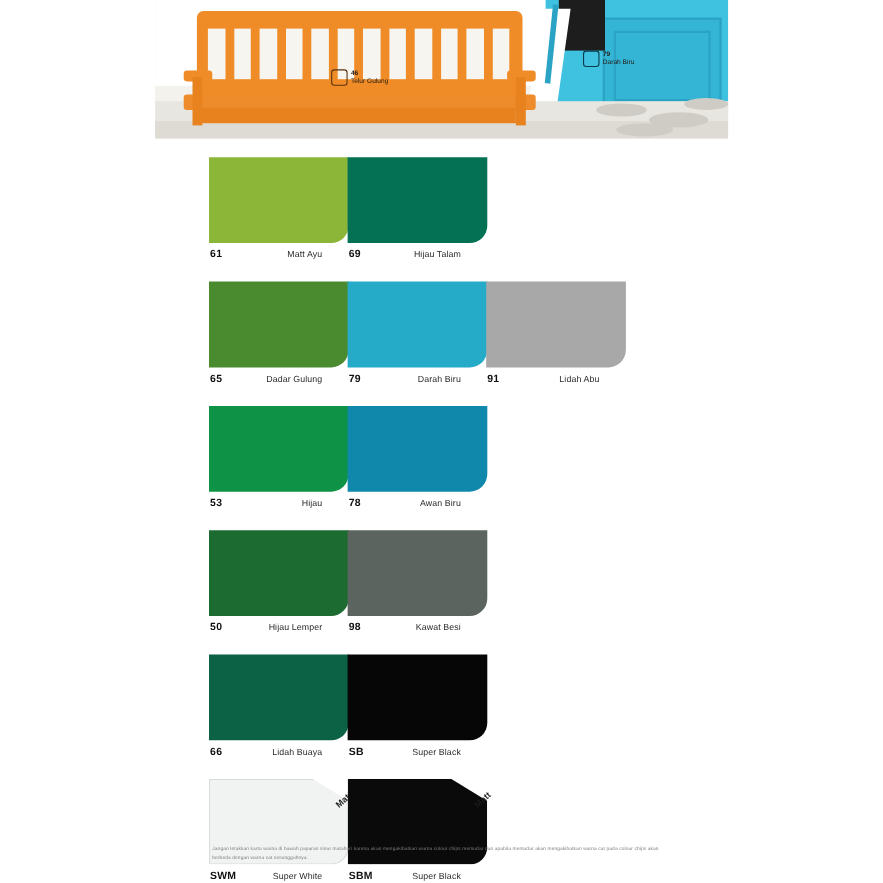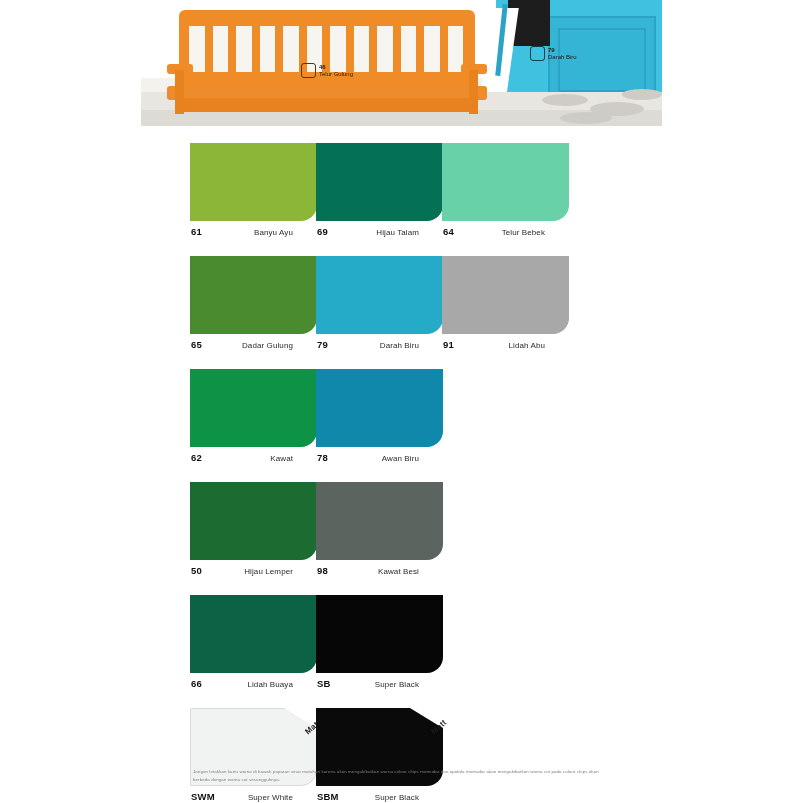--- a/index.html
+++ b/index.html
@@ -349,37 +349,30 @@
     </div>
   </div>
 
   <div class="grid">
 
     <div class="row">
       <div class="cell">
         <div class="chip" style="background: rgb(140, 182, 56);"></div>
         <div class="caption">
           <span class="code">61</span>
-          <span class="name">Banyu Ayu</span>
+          <span class="name">Matt Ayu</span>
         </div>
       </div>
       <div class="cell">
         <div class="chip" style="background: rgb(4, 113, 85);"></div>
         <div class="caption">
           <span class="code">69</span>
           <span class="name">Hijau Talam</span>
         </div>
       </div>
-      <div class="cell">
-        <div class="chip" style="background: rgb(104, 209, 167);"></div>
-        <div class="caption">
-          <span class="code">64</span>
-          <span class="name">Telur Bebek</span>
-        </div>
-      </div>
     </div>
 
     <div class="row">
       <div class="cell">
         <div class="chip" style="background: rgb(74, 139, 48);"></div>
         <div class="caption">
           <span class="code">65</span>
           <span class="name">Dadar Gulung</span>
         </div>
       </div>
@@ -396,22 +389,22 @@
           <span class="code">91</span>
           <span class="name">Lidah Abu</span>
         </div>
       </div>
     </div>
 
     <div class="row">
       <div class="cell">
         <div class="chip" style="background: rgb(14, 146, 70);"></div>
         <div class="caption">
-          <span class="code">62</span>
-          <span class="name">Kawat</span>
+          <span class="code">53</span>
+          <span class="name">Hijau</span>
         </div>
       </div>
       <div class="cell">
         <div class="chip" style="background: rgb(16, 136, 172);"></div>
         <div class="caption">
           <span class="code">78</span>
           <span class="name">Awan Biru</span>
         </div>
       </div>
     </div>

